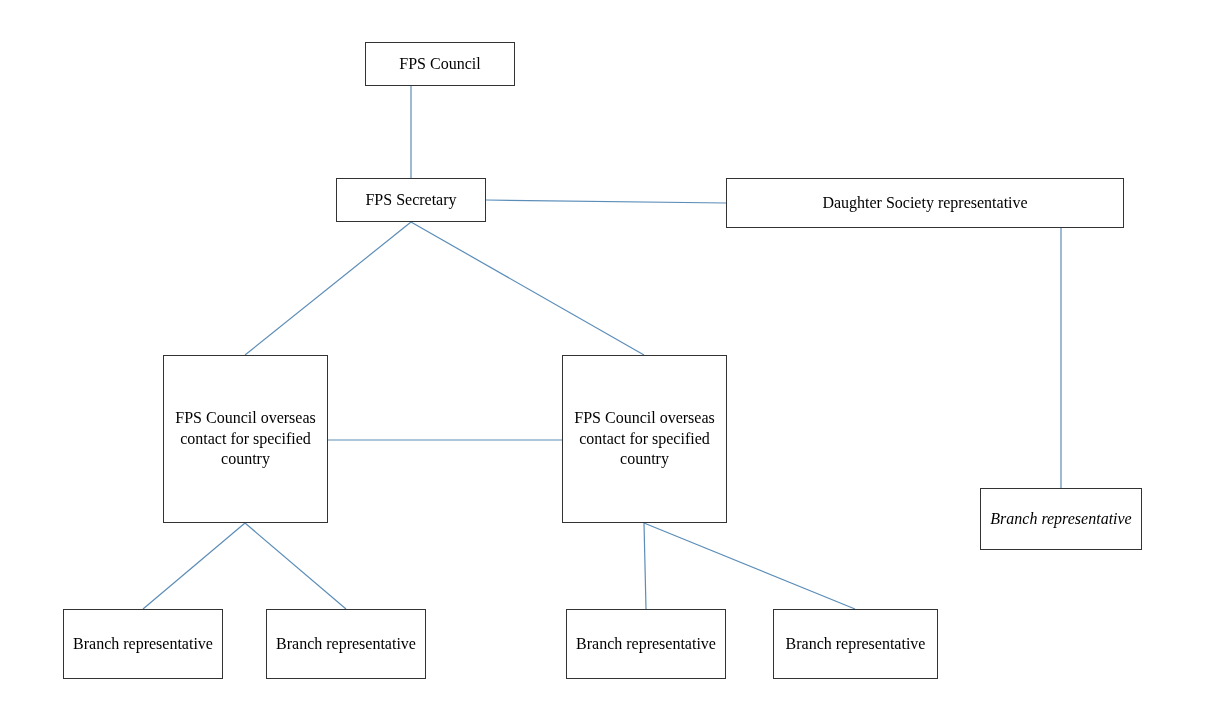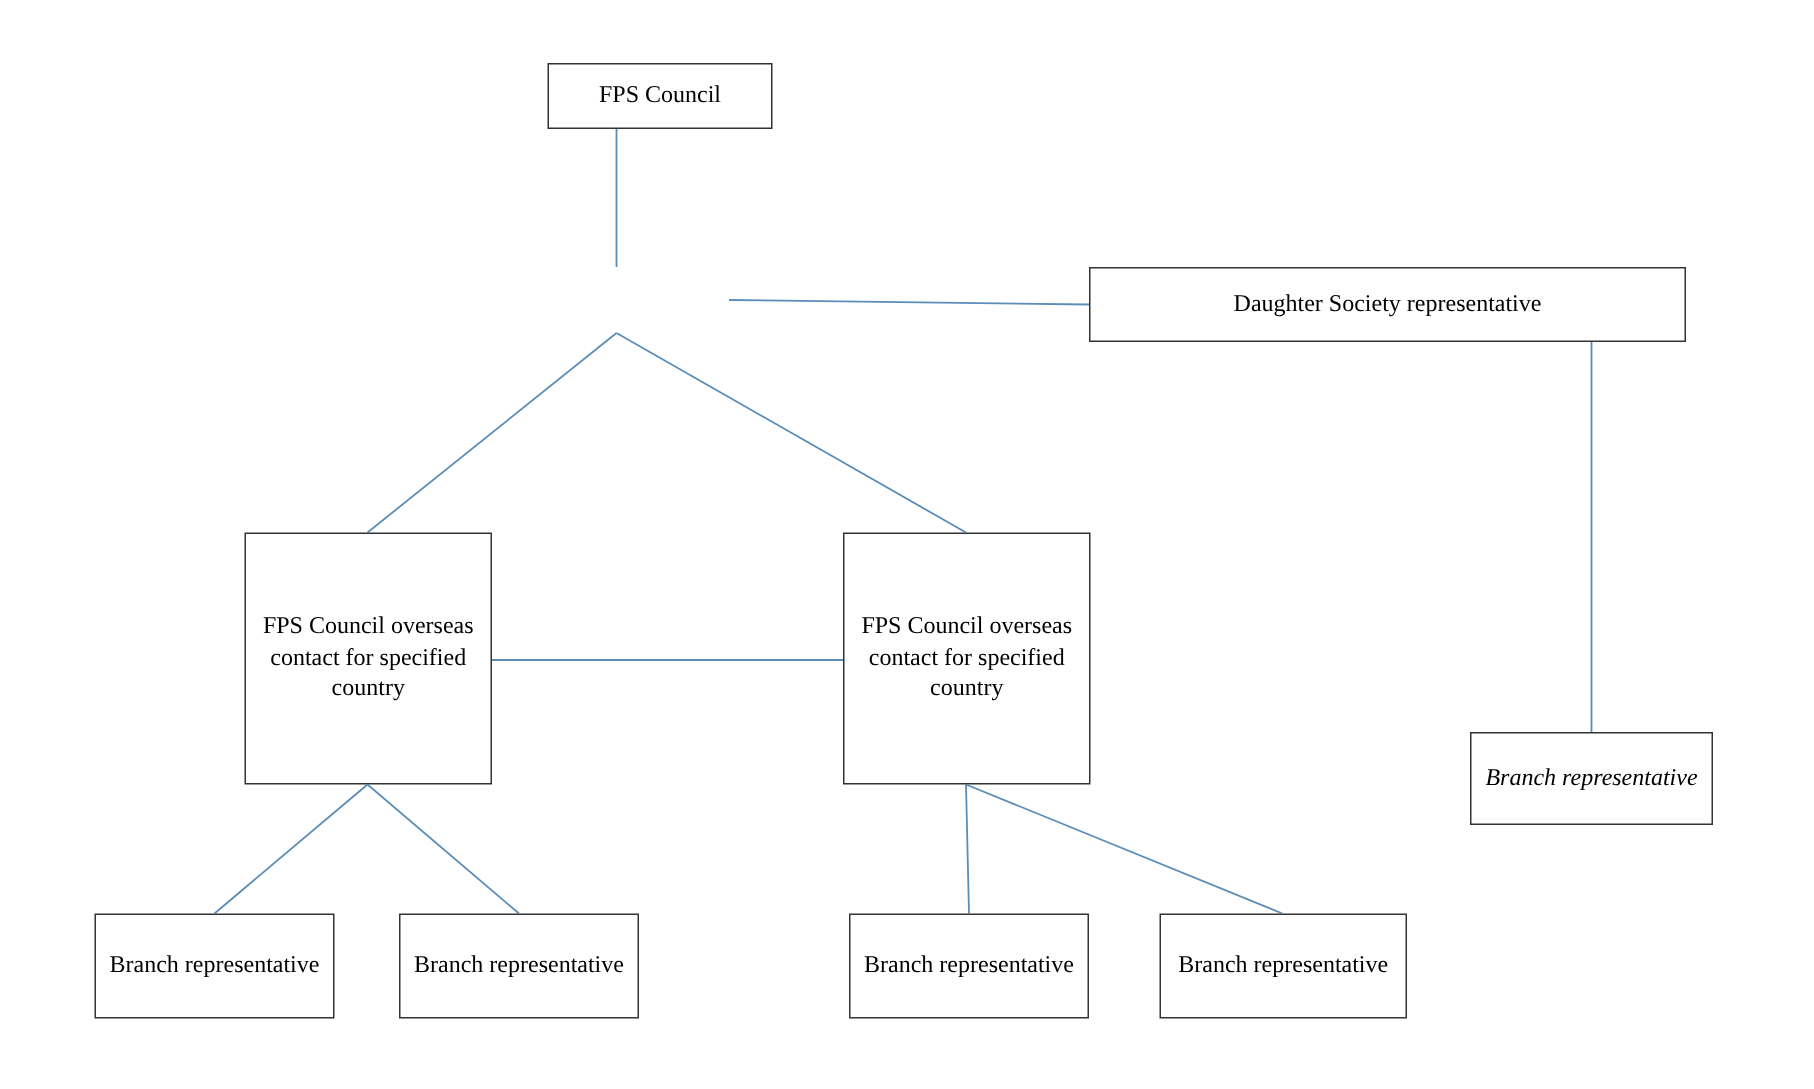--- a/index.html
+++ b/index.html
@@ -62,20 +62,23 @@
 
     <line x1="644" y1="523" x2="646" y2="609" stroke="#5b8db8" stroke-width="1.2"></line>
 
     <line x1="644" y1="523" x2="855" y2="609" stroke="#5b8db8" stroke-width="1.2"></line>
   </svg>
 
   <div class="node" style="left:336px; top:42px; width:150px; height:44px;margin-left:29px;">
     <span>FPS Council</span>
   </div>
 
+  <div class="node" style="left:336px; top:178px; width:150px; height:44px;">
+    <span>FPS Secretary</span>
+  </div>
 
   <div class="node" style="left:726px; top:178px; width:398px; height:50px;">
     <span>Daughter Society representative</span>
   </div>
 
   <div class="node" style="left:163px; top:355px; width:165px; height:168px;">
     <span>FPS Council overseas contact for specified country</span>
   </div>
 
   <div class="node" style="left:562px; top:355px; width:165px; height:168px;">

